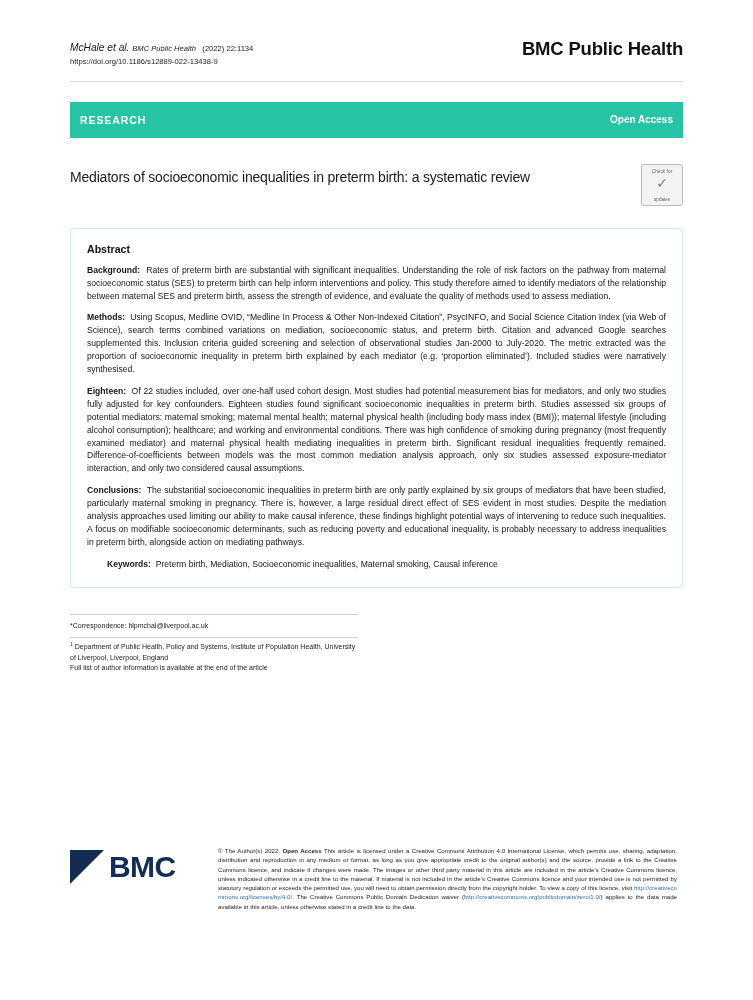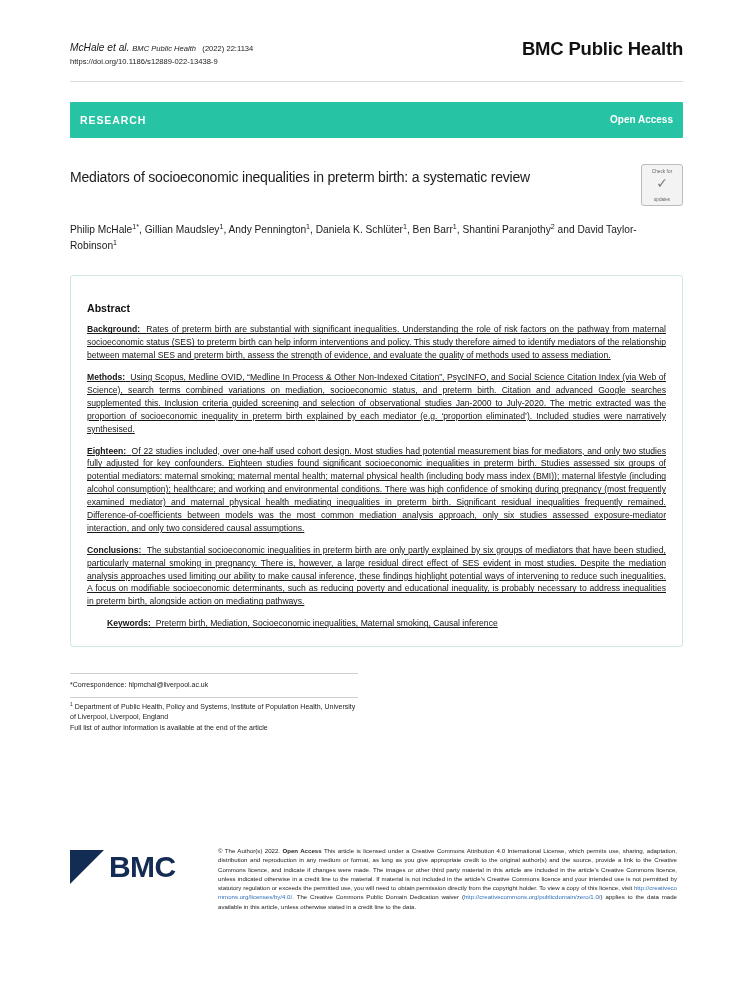--- a/index.html
+++ b/index.html
@@ -140,30 +140,28 @@
     border: 1px solid #cfe9e3;
     border-radius: 3px;
     padding: 14px 16px 16px 16px;
     box-sizing: border-box;
   }
   .abstract-title {
     font-size: 10.6px;
     font-weight: bold;
     margin-bottom: 9px;
     color: #111;
-    margin-top: 12px;
   }
   .abs-p {
     font-size: 8.6px;
     line-height: 1.5;
     text-align: justify;
     margin-bottom: 9px;
     color: #161616;
     hyphens: auto;
-    text-decoration: underline;
   }
   .abs-p:last-child { margin-bottom: 0; padding-left: 20px; }
   .abs-p b { font-weight: bold; }
 
   
   .foot-wrap {
     margin-top: 26px;
     width: 47%;
   }
   .foot-rule {
@@ -262,21 +260,20 @@
 
     <div class="title-row">
       <h1 class="title">Mediators of socioeconomic inequalities in preterm birth: a systematic review</h1>
       <div class="crossmark">
         <div class="cm-top">Check for</div>
         <div class="cm-mark">✓</div>
         <div class="cm-bottom">updates</div>
       </div>
     </div>
 
-    <div class="authors">Philip McHale<sup>1*</sup>, Gillian Maudsley<sup>1</sup>, Andy Pennington<sup>1</sup>, Daniela K. Schlüter<sup>1</sup>, Ben Barr<sup>1</sup>, Shantini Paranjothy<sup>2</sup> and David Taylor-Robinson<sup>1</sup></div>
 
     <div class="abstract-box">
       <div class="abstract-title">Abstract</div>
 
       <p class="abs-p">
         <b>Background:</b>&nbsp;
         <span>Rates of preterm birth are substantial with significant inequalities. Understanding the role of risk factors on the pathway from maternal socioeconomic status (SES) to preterm birth can help inform interventions and policy. This study therefore aimed to identify mediators of the relationship between maternal SES and preterm birth, assess the strength of evidence, and evaluate the quality of methods used to assess mediation.</span>
       </p>
 
       <p class="abs-p">

